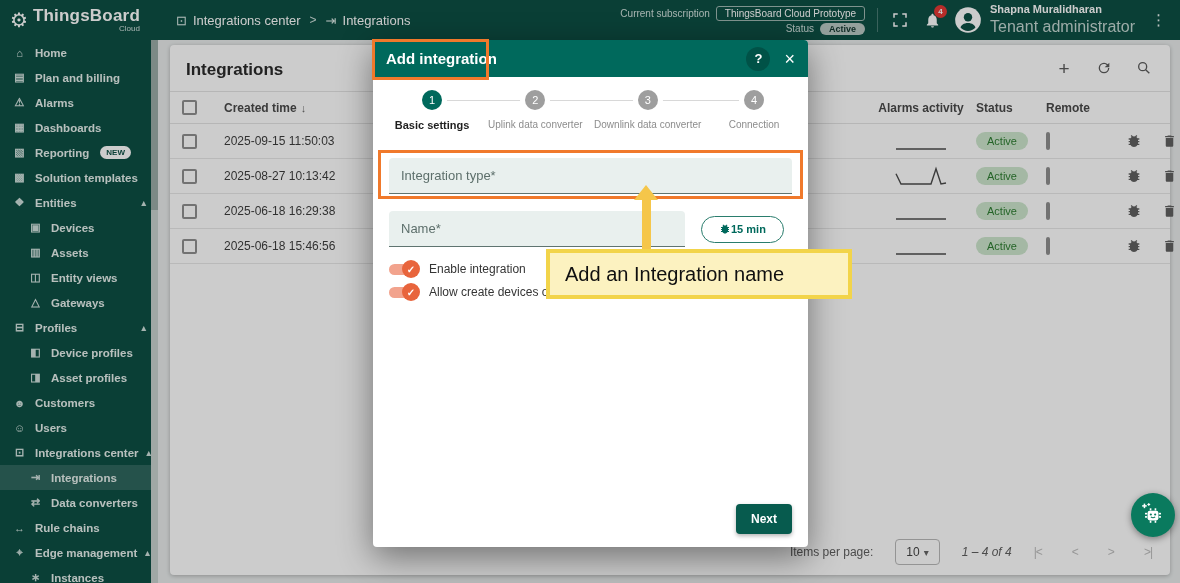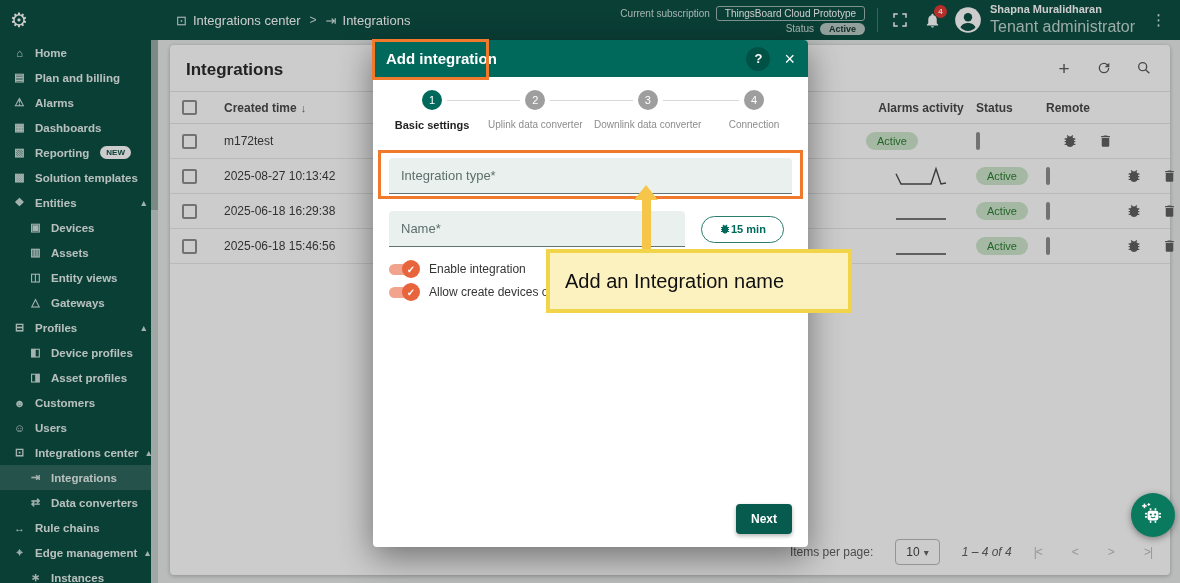--- a/index.html
+++ b/index.html
@@ -97,33 +97,37 @@
   .knob { position:absolute; right:-3px; top:-3.5px; width:18px; height:18px; border-radius:50%; background:#e8643c; color:#fff; display:grid; place-items:center; }
   .knob::after { content:"✓"; font-size:10px; font-weight:bold; }
   .next-btn { position:absolute; right:16px; bottom:13px; background:#075b4e; color:#fff; font-size:12px; font-weight:bold; padding:8px 15px; border-radius:4px; border:none; cursor:pointer; box-shadow:0 2px 4px rgba(0,0,0,.3); font-family:"Liberation Sans",sans-serif; }
 
   
   .hl { position:absolute; border:3px solid #f0792b; z-index:30; pointer-events:none; }
   .hl-title { left:372px; top:39px; width:117px; height:41px; }
   .hl-field { left:378px; top:150px; width:425px; height:49px; }
   .tip-shaft { position:absolute; left:642px; top:199px; width:9px; height:53px; background:#f5c64a; z-index:31; }
   .tip-head { position:absolute; left:634px; top:185px; width:0; height:0; border-left:12px solid transparent; border-right:12px solid transparent; border-bottom:15px solid #f5c64a; z-index:31; }
-  .tooltip { position:absolute; left:546px; top:249px; width:306px; height:64px; background:#fcf2c0; border:4px solid #f2d44a; z-index:32; display:flex; align-items:center; padding-left:15px; font-size:20px; color:#101010; }
+  .tooltip { position:absolute; left:546px; top:249px; width:306px; height:50px; background:#fcf2c0; border:4px solid #f2d44a; z-index:32; display:flex; align-items:center; padding-left:15px; font-size:20px; color:#101010; }
 
   
   .assistant { position:absolute; left:1131px; top:493px; width:44px; height:44px; border-radius:50%; background:#0a7a5e; z-index:40; display:grid; place-items:center; box-shadow:0 2px 7px rgba(0,0,0,.4); cursor:pointer; }
 </style>
 </head>
 <body>
 
 <div class="app">
 
   <header class="topbar">
     <div class="logo">
       <span class="logo-glyph">⚙</span>
+      <span class="logo-stack">
+        <span class="logo-brand">ThingsBoard</span>
+        <span class="logo-sub">Cloud</span>
+      </span>
     </div>
     <nav class="breadcrumb">
       <span class="crumb">
         <span class="crumb-icon">⊡</span>
         <span>Integrations center</span>
       </span>
       <span class="crumb-sep">&gt;</span>
       <span class="crumb">
         <span class="crumb-icon">⇥</span>
         <span>Integrations</span>
@@ -290,20 +294,21 @@
         <span><span>Created time</span><span class="sort-glyph">↓</span></span>
         <span>Name</span>
         <span class="col-center">Alarms activity</span>
         <span>Status</span>
         <span>Remote</span>
         <span></span>
       </div>
       <div id="table-body">
           <div class="trow">
             <span class="checkbox"></span>
+            <span>2025-09-15 11:50:03</span>
             <span>m172test</span>
             <span class="col-center"><svg width="52" height="24">
                 <polyline points="1.0,21.0 51.0,21.0" fill="none" stroke="#4c4c4c" stroke-width="1.4"></polyline>
               </svg></span>
             <span><span class="status-badge">Active</span></span>
             <span><span class="checkbox"></span></span>
             <span class="row-actions">
               <span class="action-btn">
                 <svg width="16" height="16" viewBox="0 0 24 24" fill="#616161">
                   <path d="M20 8h-2.81a5.985 5.985 0 0 0-1.82-1.96L17 4.41 15.59 3l-2.17 2.17a6.002 6.002 0 0 0-2.83 0L8.41 3 7 4.41l1.62 1.63C7.88 6.55 7.26 7.22 6.81 8H4v2h2.09c-.05.33-.09.66-.09 1v1H4v2h2v1c0 .34.04.67.09 1H4v2h2.81c1.04 1.79 2.97 3 5.19 3s4.15-1.21 5.19-3H20v-2h-2.09c.05-.33.09-.66.09-1v-1h2v-2h-2v-1c0-.34-.04-.67-.09-1H20V8z"></path>

